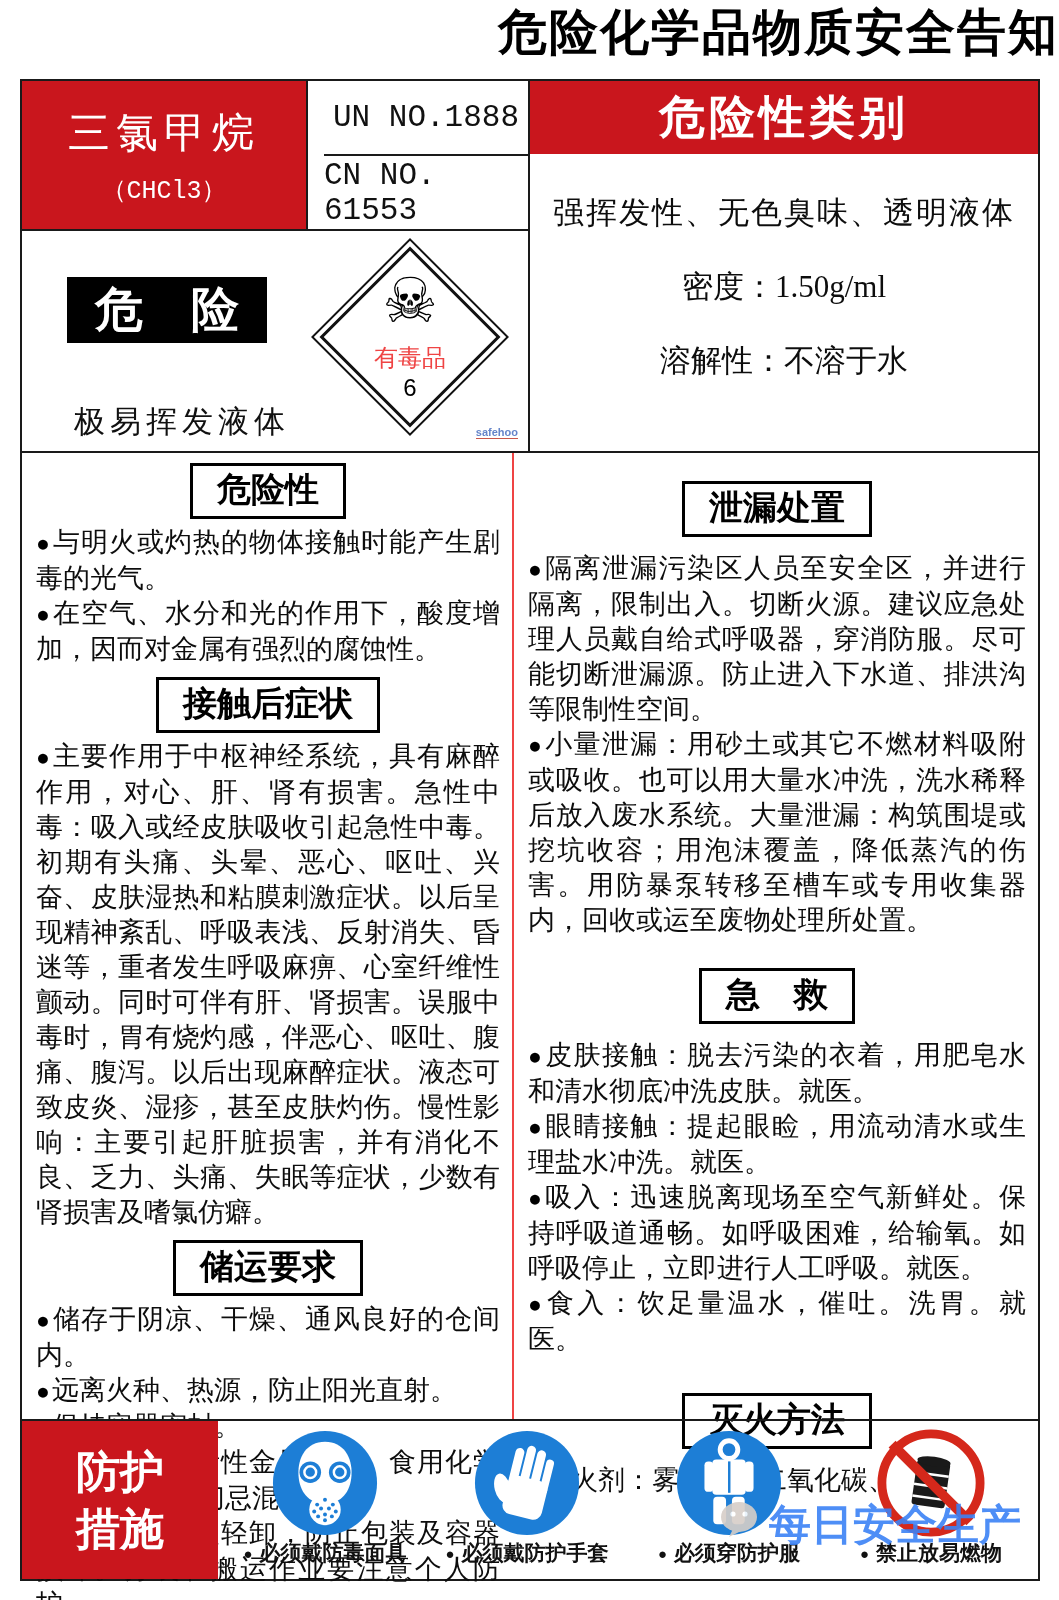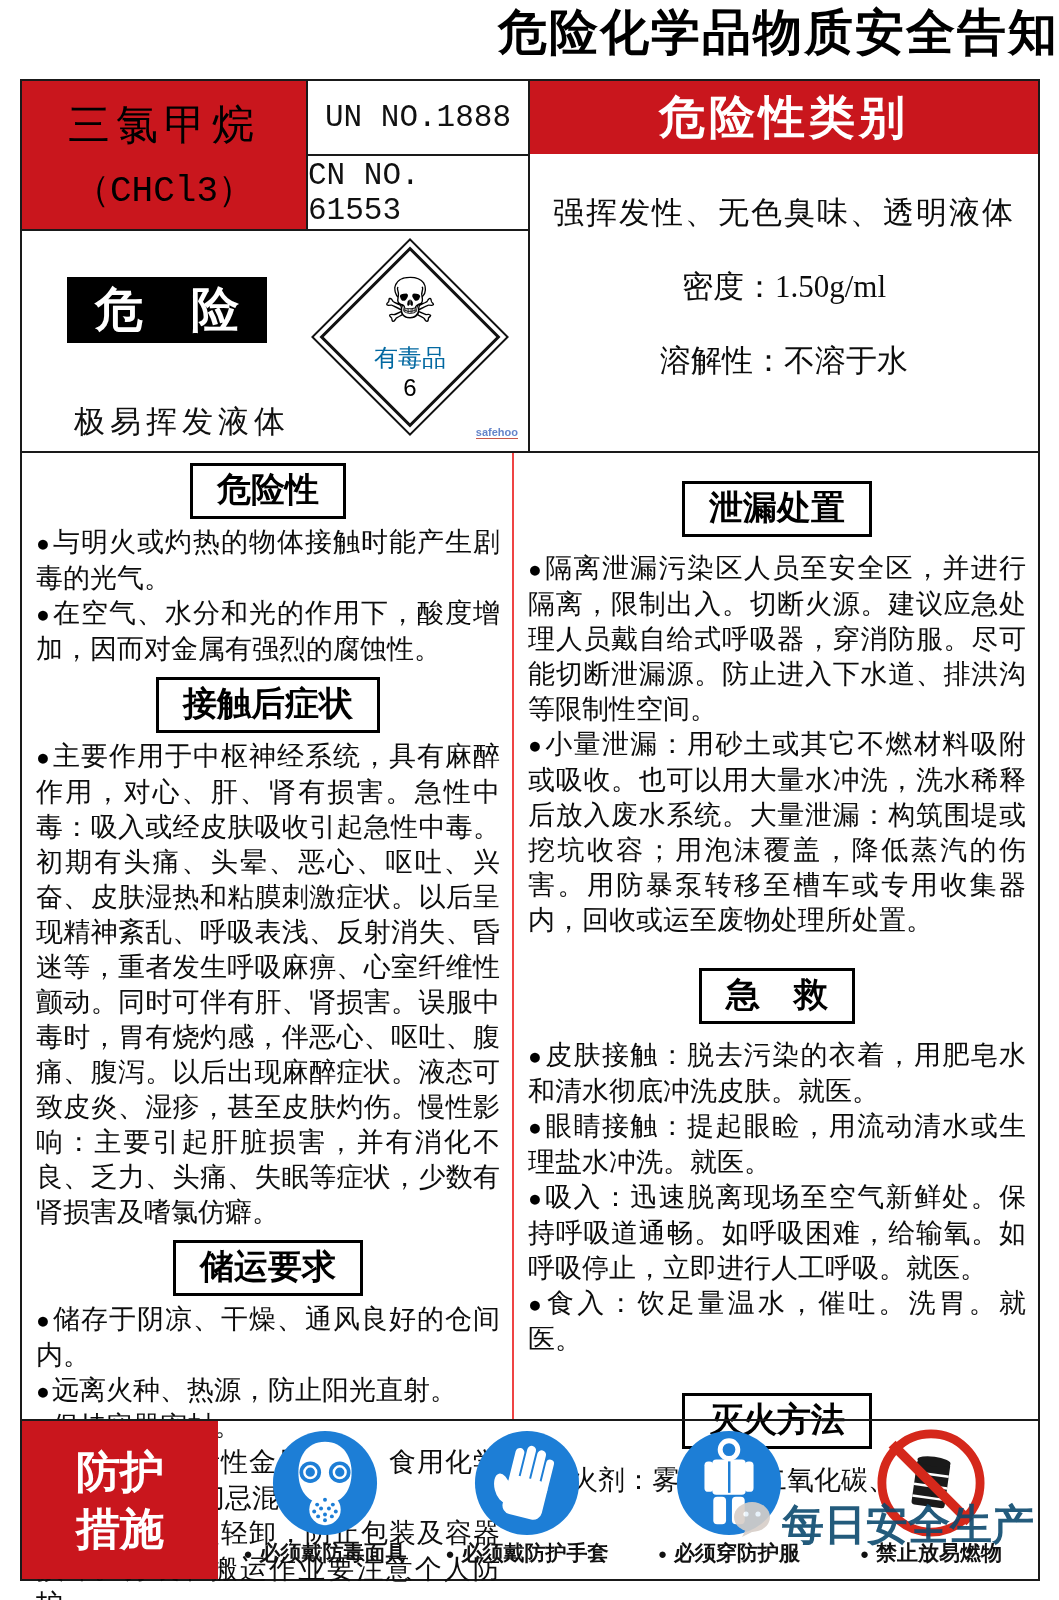--- a/index.html
+++ b/index.html
@@ -15,26 +15,26 @@
   .sheet {
     position:absolute; left:20px; top:79px; width:1016px; height:1498px;
     border:2px solid #1a1a1a; display:flex; flex-direction:column; background:#fff;
   }
   
   .top-block { display:flex; height:370px; flex:0 0 auto; }
   .top-left { width:506px; display:flex; flex-direction:column; }
   .top-right { flex:1; border-left:2px solid #1a1a1a; display:flex; flex-direction:column; }
   .name-row { height:148px; flex:0 0 auto; display:flex; }
   .name-cell {
-    width:284px; background:var(--red); color:#000000; display:flex; flex-direction:column;
+    width:284px; background:var(--red); color:#ffffff; display:flex; flex-direction:column;
     justify-content:center; align-items:center; gap:12px;
   }
   .name-zh { font-size:42px; letter-spacing:6px; }
-  .name-formula { font-size:36px; font-family:"Liberation Mono", monospace; }
-  .uncn { flex:1; display:flex; flex-direction:column; background:#fff; }
+  .name-formula { font-size:25px; font-family:"Liberation Mono", monospace; }
+  .uncn { flex:1; display:flex; flex-direction:column; background:#fff;padding-left:16px; }
   .un-cell,.cn-cell {
     flex:1; display:flex; align-items:center; justify-content:center;
     font-family:"Liberation Mono", monospace; font-size:31px; color:#111;
   }
   .un-cell { border-bottom:2px solid #1a1a1a; }
   .picto-cell { flex:1; border-top:2px solid #1a1a1a; position:relative; }
   .danger-box {
     position:absolute; left:45px; top:46px; width:200px; height:66px; background:#000;
     color:#fff; font-family:Liberation Serif, serif; font-weight:bold; font-size:48px;
     display:flex; align-items:center; justify-content:center;
@@ -44,21 +44,21 @@
   .dsq {
     position:absolute; left:50%; top:50%; width:136px; height:136px;
     transform:translate(-50%,-50%) rotate(45deg); background:#fff; border:2px solid #111;
   }
   .dsq-inner { position:absolute; left:4px; top:4px; right:4px; bottom:4px; border:3px solid #111; }
   .dcontent {
     position:absolute; left:0; top:0; width:100%; height:100%;
     display:flex; flex-direction:column; align-items:center; justify-content:center; text-align:center;
   }
   .skull { font-size:62px; line-height:0.95; font-family:"DejaVu Sans", sans-serif; color:#000; }
-  .ptype { font-size:24px; font-family:"Liberation Sans", sans-serif; margin-top:11px; color:#0369a1; }
+  .ptype { font-size:24px; font-family:"Liberation Sans", sans-serif; margin-top:11px; color:#ef4444; }
   .pclass { font-size:24px; font-family:"Liberation Sans", sans-serif; color:#000; }
   .safehoo {
     position:absolute; right:10px; bottom:12px; font-size:11px; font-weight:bold;
     font-family:"Liberation Sans", sans-serif; color:#4a6fc0;
     border-bottom:1px solid #c0392b; opacity:.85;
   }
   .hazard-class-cell {
     height:73px; flex:0 0 auto; background:var(--red); color:#fff; display:flex;
     align-items:center; justify-content:center; font-family:"Liberation Sans", sans-serif;
     font-weight:bold; font-size:46px; letter-spacing:4px;
@@ -92,23 +92,23 @@
   }
   .ppe-row { flex:1; display:flex; justify-content:space-evenly; align-items:flex-start; padding-top:8px; }
   .ppe-item { display:flex; flex-direction:column; align-items:center; width:190px; }
   .ppe-icon { width:108px; height:108px; }
   .ppe-label {
     margin-top:2px; font-family:"Liberation Sans", sans-serif; font-size:21px; font-weight:bold;
     color:#111; display:flex; align-items:center; gap:7px; white-space:nowrap;
   }
   .ppe-label .dot { font-size:15px; }
   .wm {
-    position:absolute; right:4px; bottom:26px; display:flex; align-items:center; gap:4px;
+    position:absolute; right:17px; bottom:26px; display:flex; align-items:center; gap:4px;
     font-family:"Liberation Sans", sans-serif; font-weight:bold; font-size:42px;
-    color:#0c4a6e; opacity:.9; pointer-events:none;
+    color:#3b82f6; opacity:.9; pointer-events:none;
   }
 </style>
 </head>
 <body>
 
 <div style="--red:#c9161d;">
 
   <div class="page-title">危险化学品物质安全告知</div>
 
   <div class="sheet">

